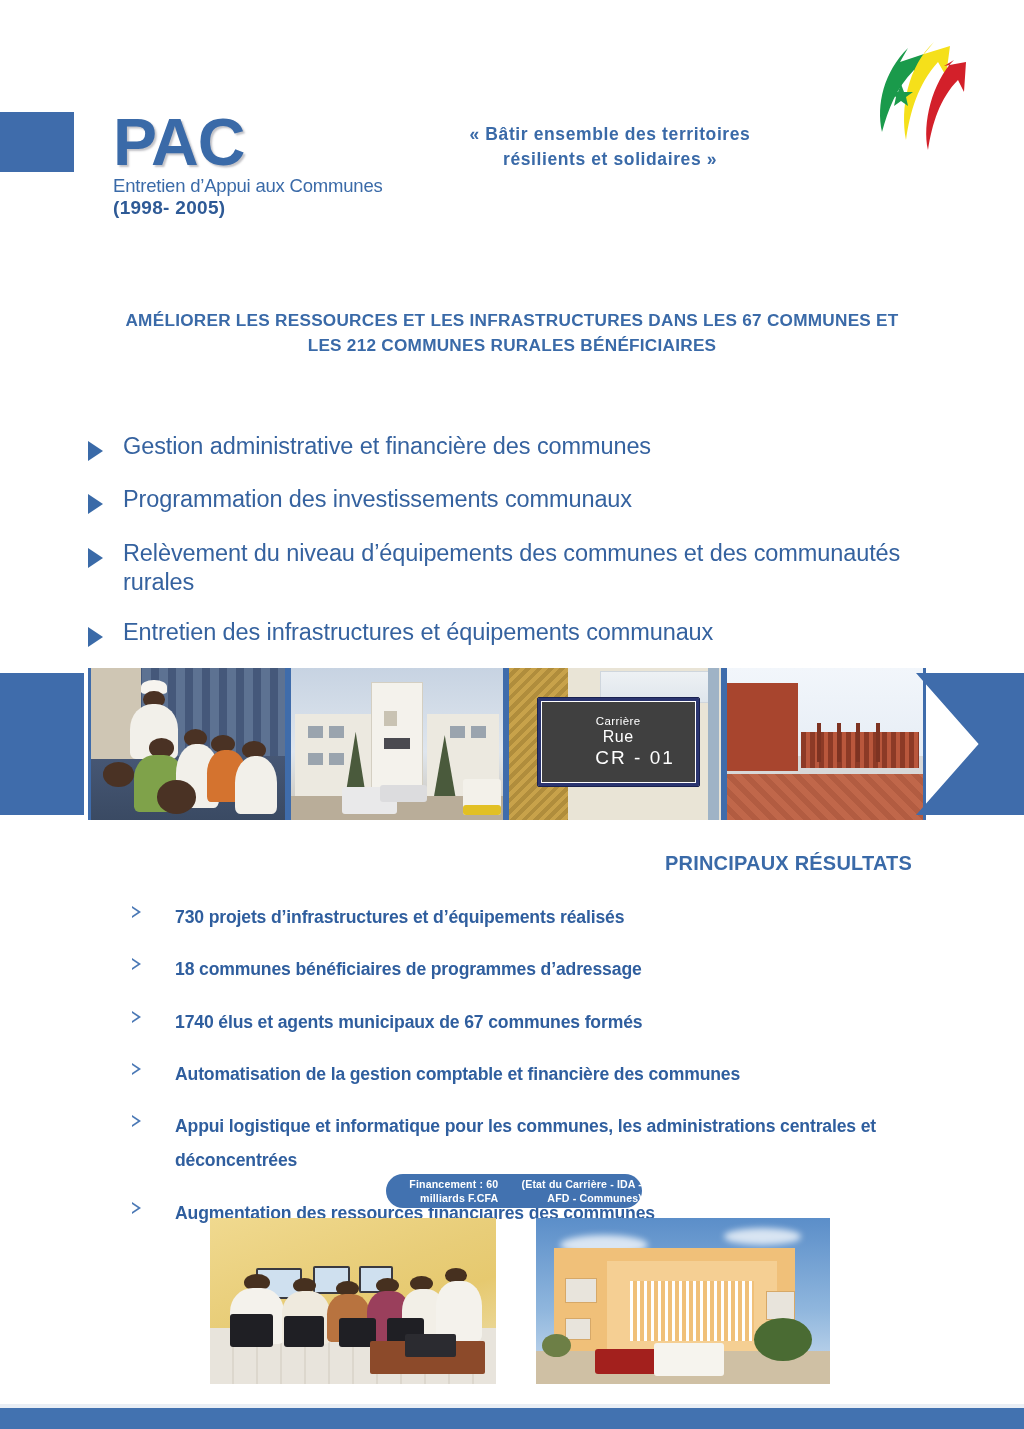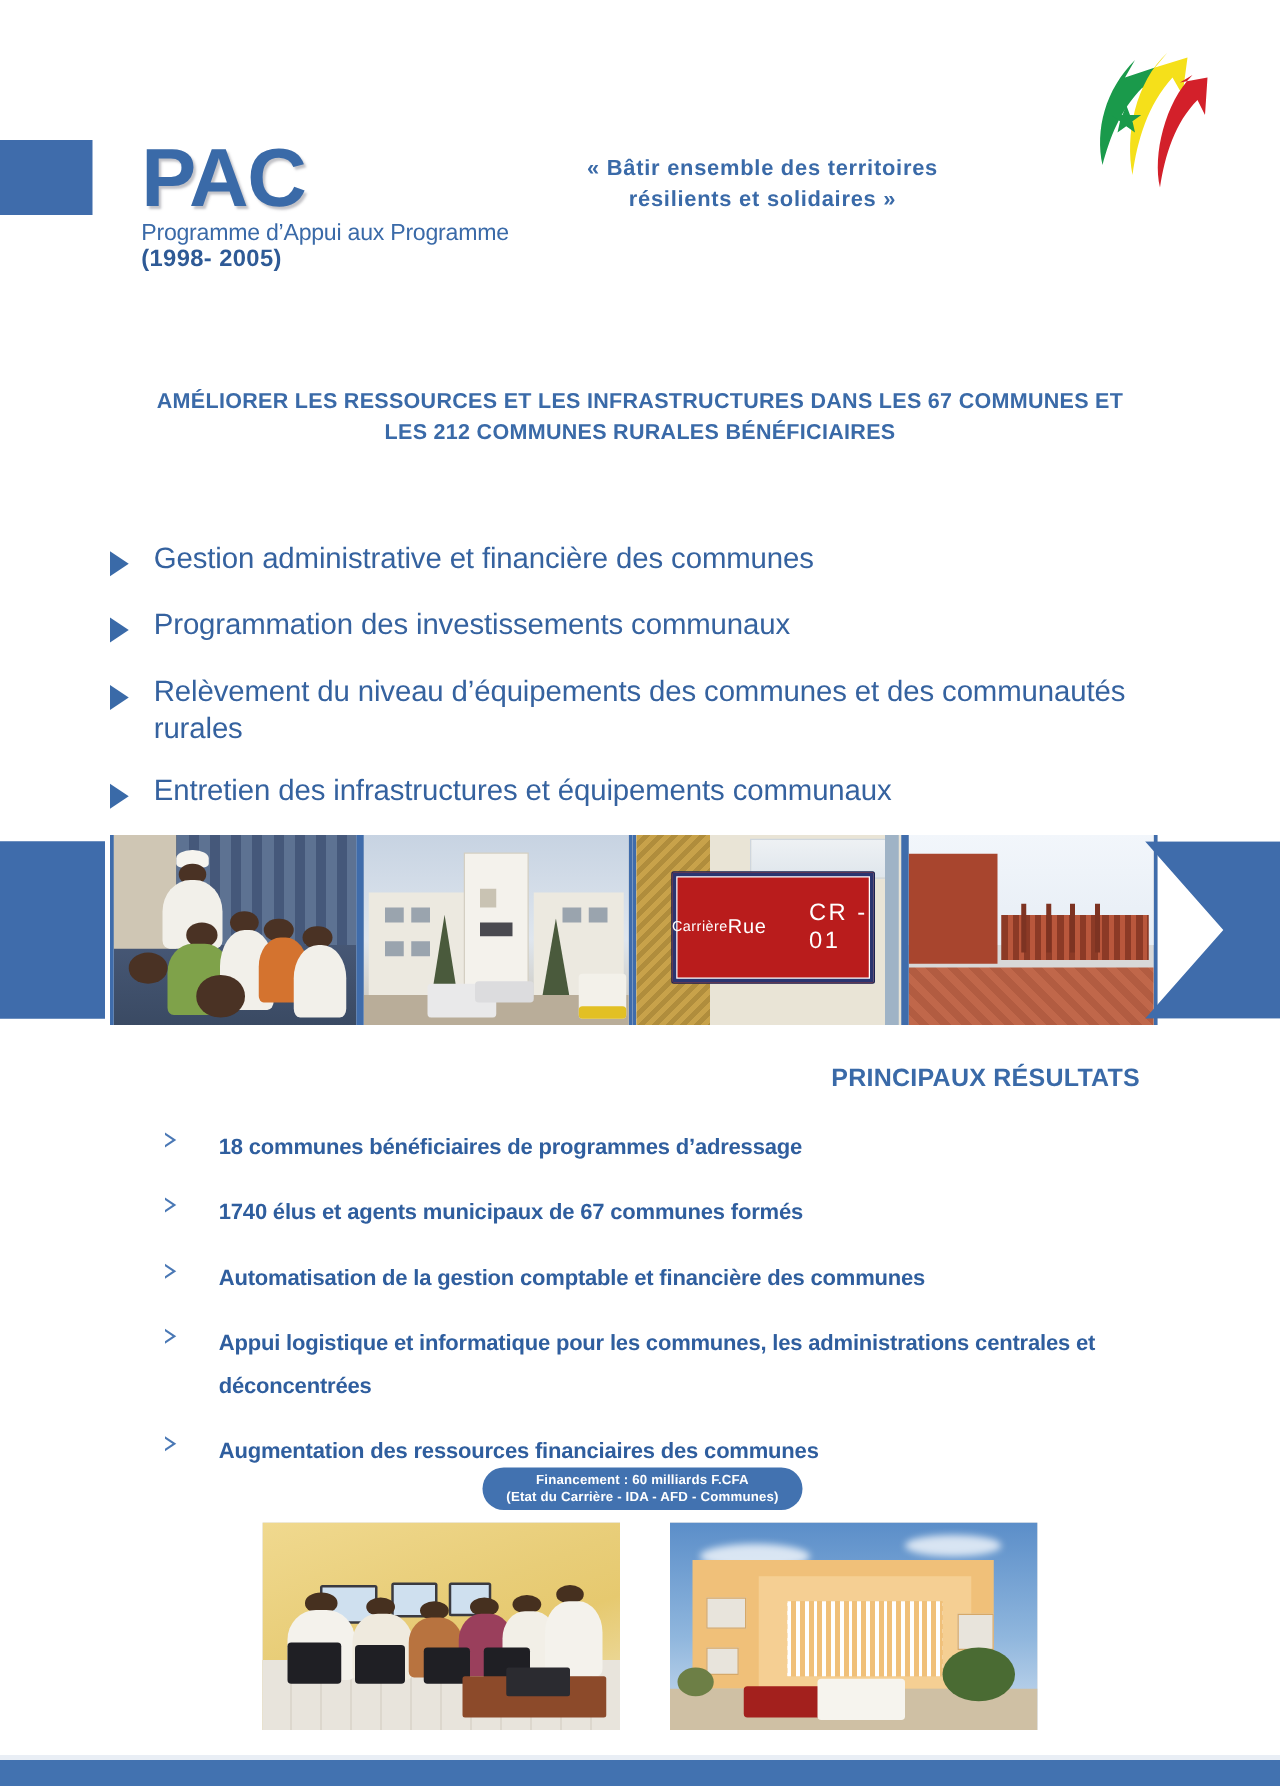--- a/index.html
+++ b/index.html
@@ -95,23 +95,23 @@
 
   
   .p3{left:506px;width:212px;}
   .p3 .bg{position:absolute;inset:0;background:#e9e4d6;}
   .p3 .cork{position:absolute;left:0;top:0;width:28%;height:100%;
     background:repeating-linear-gradient(135deg,#c8a24a 0 4px,#b08d3c 4px 8px);}
   .p3 .map{position:absolute;right:4%;top:2%;width:52%;height:20%;
     background:linear-gradient(180deg,#eef1f4,#dfe6ec);border:1px solid #cfd6dd;}
   .p3 .plate{
     position:absolute;left:13%;top:19%;width:76%;height:58%;
-    background:#b91c1c;border:1px solid #1a2250;border-radius:2px;
+    background:#404040;border:1px solid #1a2250;border-radius:2px;
     box-shadow:inset 0 0 0 3px #2b3570, inset 0 0 0 4px #ffffff;
-    display:flex;flex-direction:row;align-items:center;justify-content:center;
+    display:flex;flex-direction:column;align-items:center;justify-content:center;
     color:#ffffff;font-family:"Liberation Sans",sans-serif;
   }
   .p3 .l1{font-size:11.5px;font-weight:400;letter-spacing:.4px;}
   .p3 .l2{font-size:16px;font-weight:400;letter-spacing:.5px;margin-top:1px;}
   .p3 .l3{font-size:19px;font-weight:400;letter-spacing:2px;margin-top:1px;margin-left:34px;}
   .p3 .post{position:absolute;right:1%;top:0;width:5%;height:100%;background:#9fb3c6;}
 
   
   .p4{left:724px;width:196px;}
   .p4 .sky2{position:absolute;left:0;top:0;width:100%;height:58%;background:linear-gradient(180deg,#f2f6fb,#e6edf5);}
@@ -142,23 +142,23 @@
   }
   .res-text{
     font-size:17.6px;font-weight:700;line-height:1.95;color:#2f5e9e;
     letter-spacing:-.15px;
   }
 
   
   .fin-badge{
     position:absolute;left:386px;top:1174px;width:256px;height:34px;
     background:#4272b0;border-radius:17px;color:#ffffff;
-    display:flex;flex-direction:column;align-items:center;justify-content:center;
+    display:flex;flex-direction:row;align-items:center;justify-content:center;
     font-size:10.6px;font-weight:700;line-height:1.35;letter-spacing:.15px;
-    text-align:left;
+    text-align:right;
   }
 
   
   .bphoto{position:absolute;top:1218px;overflow:hidden;background:#ddd;}
   .bp1{left:210px;width:286px;height:166px;}
   .bp1 .room{position:absolute;inset:0;background:linear-gradient(160deg,#f0d98f 0%,#e8cd78 42%,#e6c96f 60%,#efe3b8 100%);}
   .bp1 .floor{position:absolute;left:0;bottom:0;width:100%;height:34%;
     background:repeating-linear-gradient(90deg,#e8e4dc 0 22px,#dcd7cd 22px 24px);}
   .bp1 .desk{position:absolute;right:4%;bottom:6%;width:40%;height:20%;background:#8c4a2a;border-radius:2px;}
   .bp1 .lap{position:absolute;background:#2b2b30;border-radius:2px;}
@@ -188,21 +188,21 @@
 </style>
 </head>
 <body>
 
 <div class="page">
 
   <div class="hdr-blue-square"></div>
 
   <div class="brand">
     <div class="brand-acronym">PAC</div>
-    <div class="brand-sub">Programme d’Appui aux Programme</div>
+    <div class="brand-sub">Entretien d’Appui aux Communes</div>
     <div class="brand-years">(1998- 2005)</div>
   </div>
 
   <div class="tagline">« Bâtir ensemble des territoires résilients et solidaires »</div>
 
   <div class="flag-logo">
     <svg viewBox="0 0 106 122" width="106" height="122" aria-hidden="true">
       <path d="M46 16 C22 40 14 72 20 100 C26 78 34 56 52 38 L58 50 L62 22 L38 30 Z" fill="#1a9a4b"></path>
       <path d="M72 10 C46 34 38 76 44 108 C48 80 56 52 76 30 L84 44 L88 14 L62 22 Z" fill="#f5e01a"></path>
       <path d="M92 28 C70 50 60 92 66 118 C70 92 78 66 96 48 L102 60 L104 30 L82 34 Z" fill="#d3202a"></path>
@@ -297,20 +297,24 @@
       <div class="post2" style="left:76%;top:36%;height:26%;"></div>
       <div class="ground2"></div>
     </div>
 
     <div class="strip-right-block"></div>
   </div>
 
   <div class="results-title">PRINCIPAUX RÉSULTATS</div>
 
   <div class="res-list">
+    <div class="res-item">
+      <span class="tri-open"></span>
+      <span class="res-text">730 projets d’infrastructures et d’équipements réalisés</span>
+    </div>
     <div class="res-item">
       <span class="tri-open"></span>
       <span class="res-text">18 communes bénéficiaires de programmes d’adressage</span>
     </div>
     <div class="res-item">
       <span class="tri-open"></span>
       <span class="res-text">1740 élus et agents municipaux de 67 communes formés</span>
     </div>
     <div class="res-item">
       <span class="tri-open"></span>

